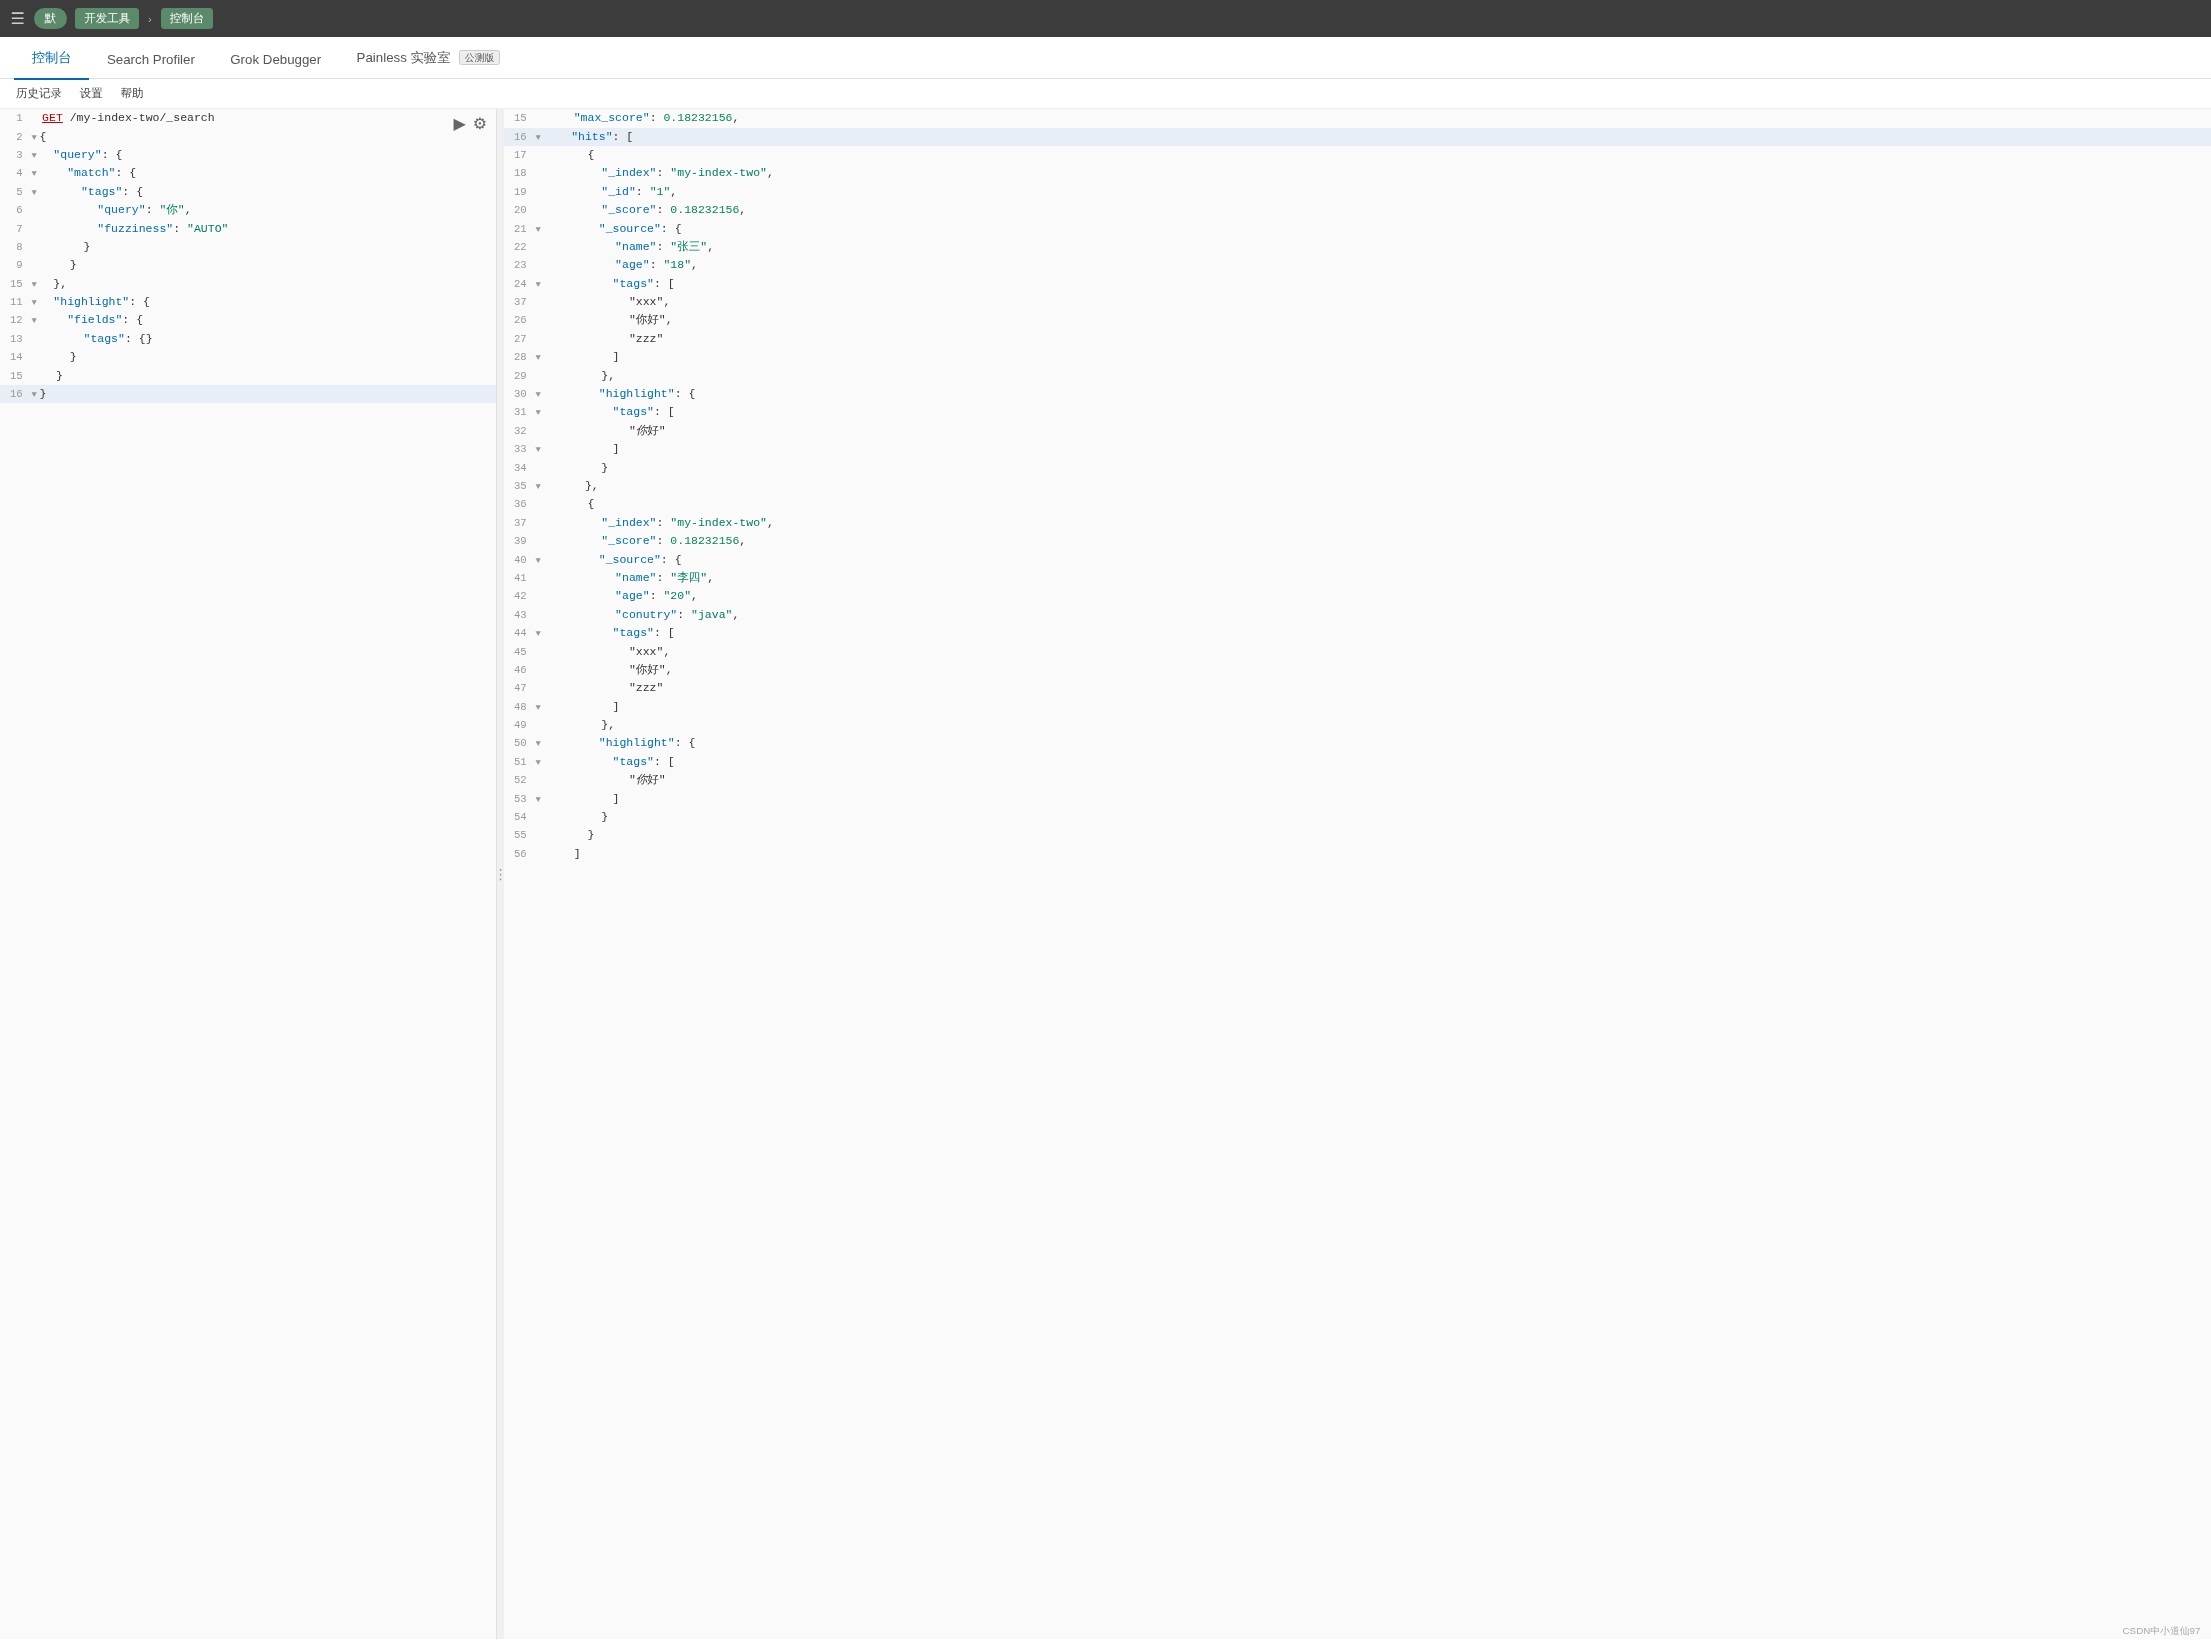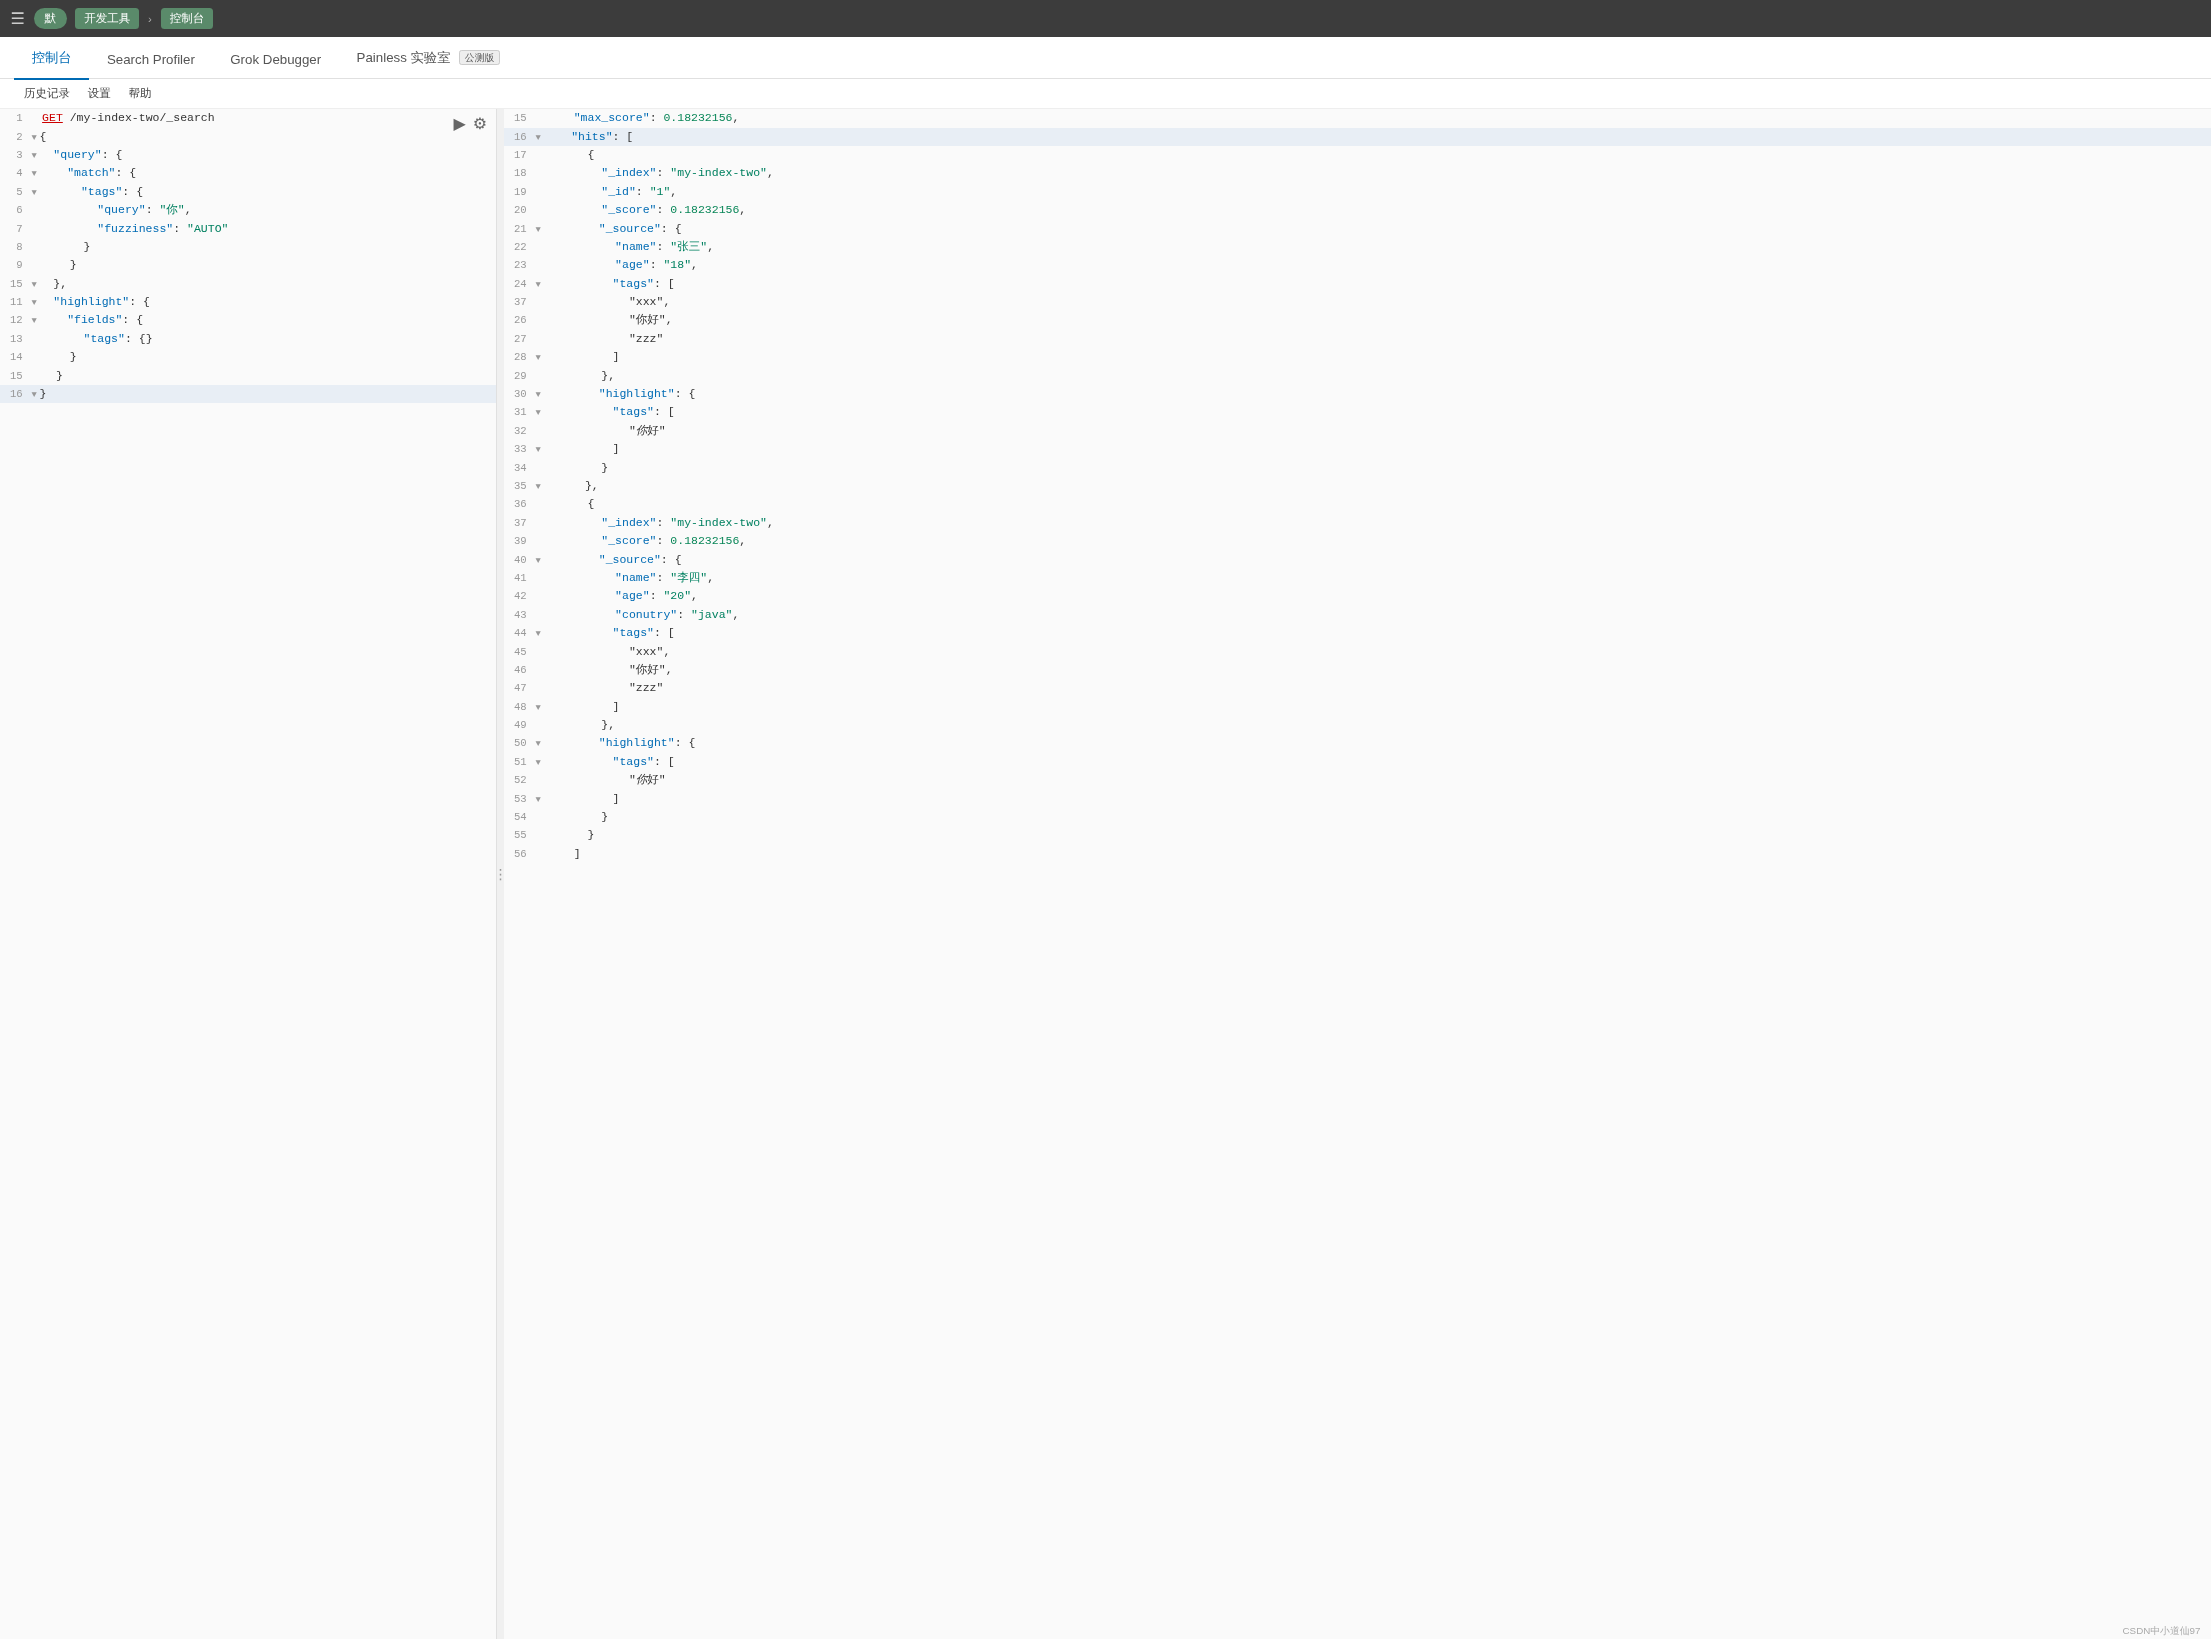--- a/index.html
+++ b/index.html
@@ -69,21 +69,21 @@
       font-size: 9.8px;
       padding: 0.9px 4.4px;
       margin-left: 5.3px;
       vertical-align: middle;
     }
 
     
     .toolbar-row {
       display: flex;
       align-items: center;
-      padding: 7px 24px;
+      padding: 7px 16px;
       gap: 17.7px;
       border-bottom: 0.9px solid #eee;
       background: #fff;
     }
     .toolbar-btn {
       font-size: 11.5px;
       color: #444;
       cursor: pointer;
     }
 

